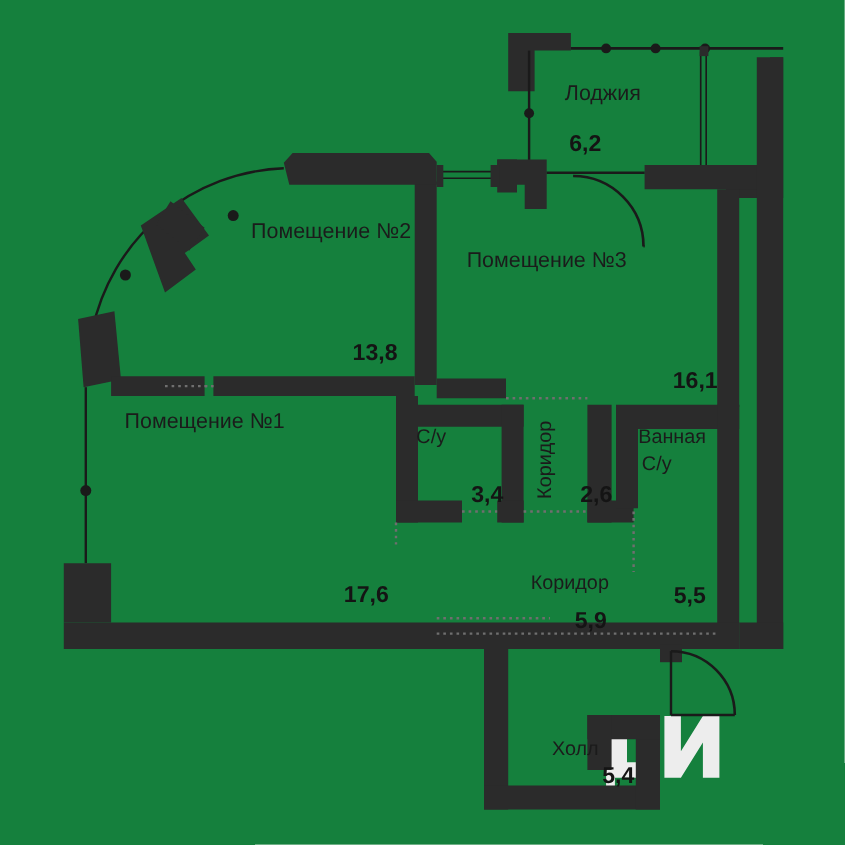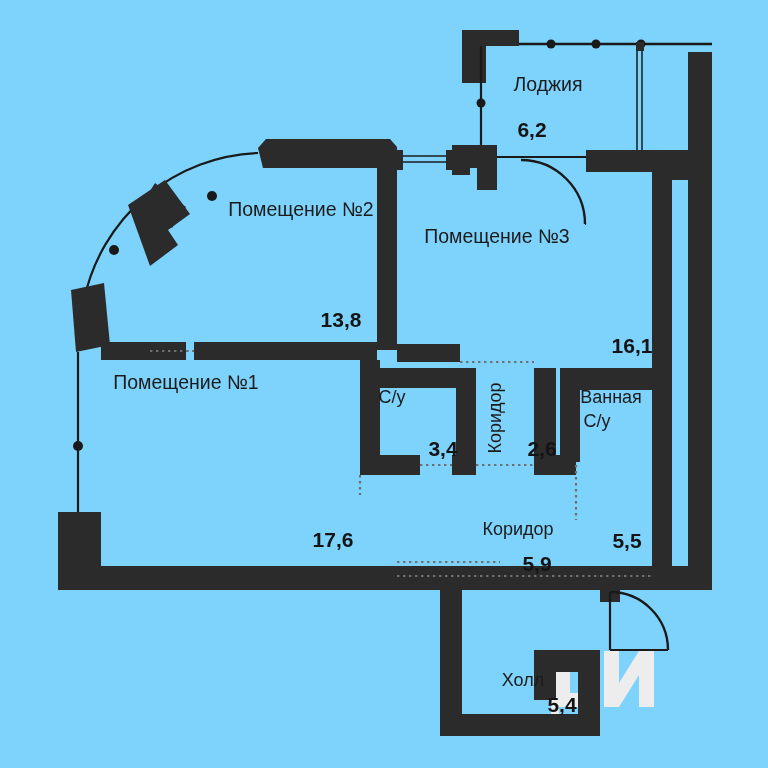--- a/index.html
+++ b/index.html
@@ -10,21 +10,21 @@
   body {
     width: 768px;
     height: 768px;
     font-family: "Liberation Sans", sans-serif;
     overflow: hidden;
   }
   #plan-root {
     position: relative;
     width: 768px;
     height: 768px;
-    background: #7dd3fc;
+    background: #15803d;
   }
   svg#floorplan {
     display: block;
     width: 768px;
     height: 768px;
   }
   .wall      { fill: #2b2b2b; stroke: none; }
   .thinline  { fill: none; stroke: #1a1a1a; stroke-width: 2.2; }
   .railline  { fill: none; stroke: #1a1a1a; stroke-width: 2.6; }
   .doorarc   { fill: none; stroke: #1a1a1a; stroke-width: 2.4; }

